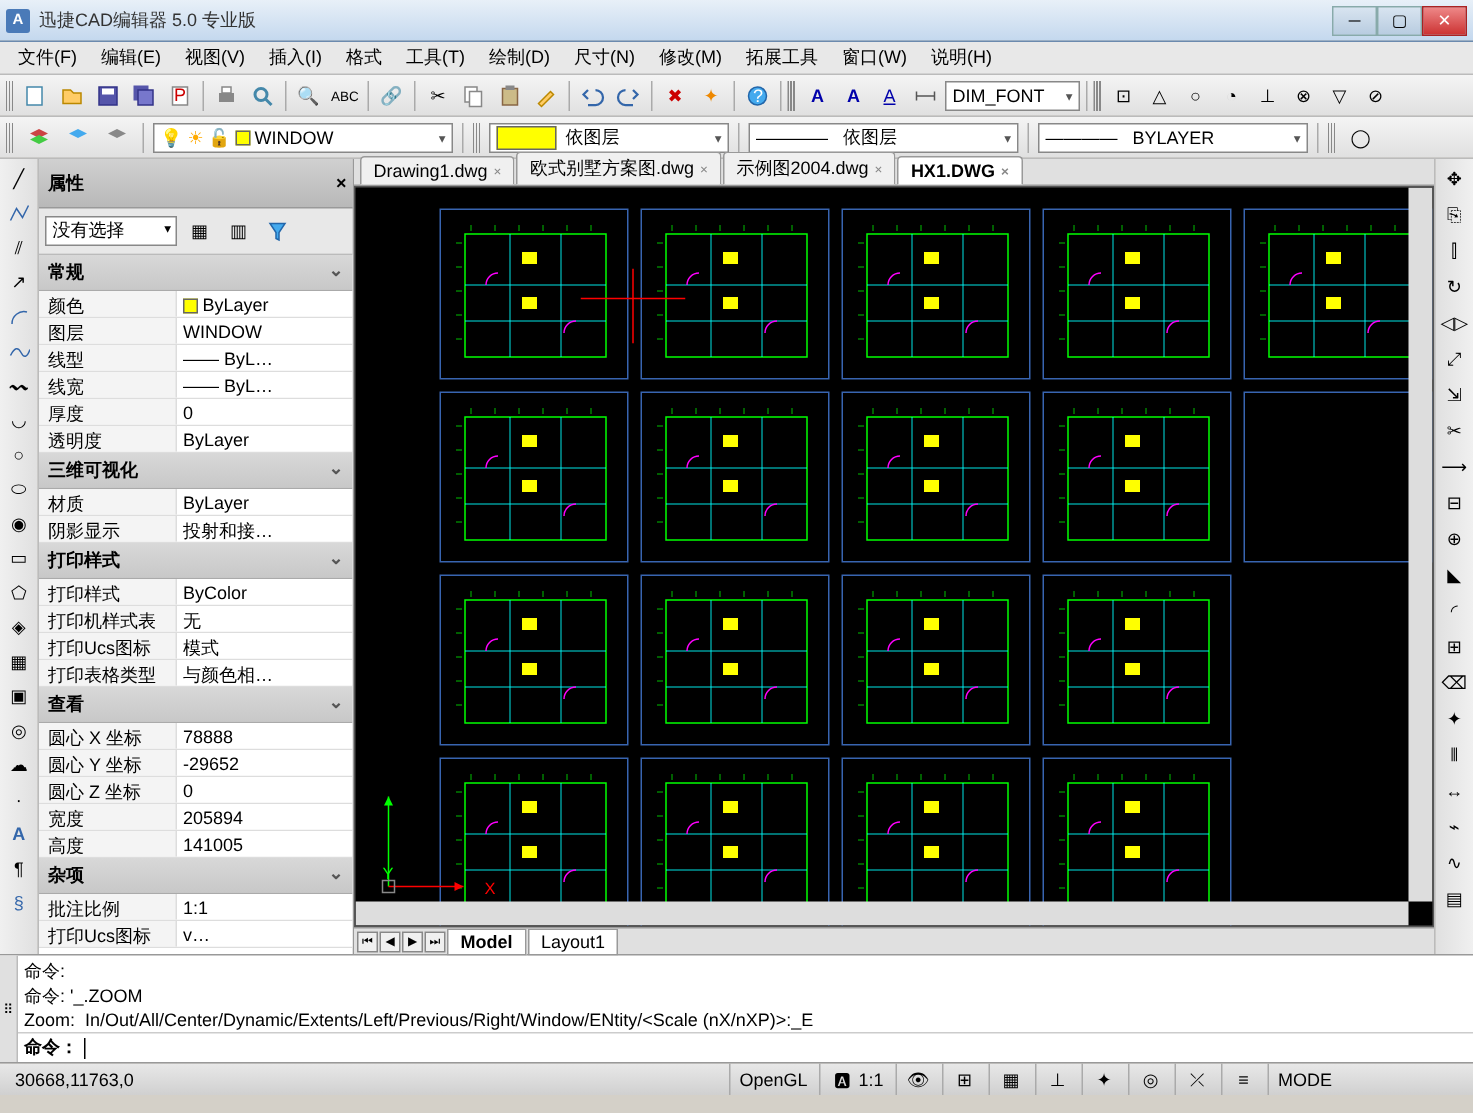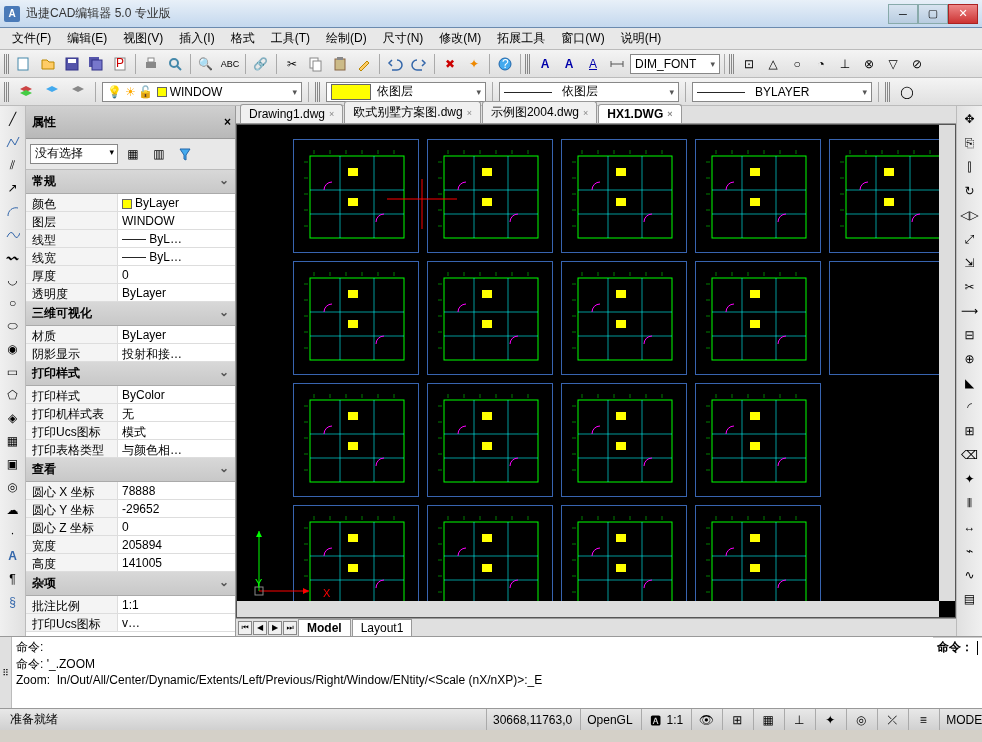--- a/index.html
+++ b/index.html
@@ -69,21 +69,21 @@
 .mt-tab { padding:1px 8px; background:#fff; border:1px solid #999; cursor:pointer; }
 .mt-tab.active { font-weight:bold; }
 .mt-rest { flex:1; }
 
 
 .rtool { width:26px; background:linear-gradient(90deg,#e0e0e0,#f0f0f0); display:flex; flex-direction:column; align-items:center; padding:2px 0; gap:2px; border-left:1px solid #bbb; }
 
 
 .cmd-area { height:72px; display:flex; border-top:1px solid #999; background:#fff; }
 .cmd-grip { width:12px; background:#e0e0e0; border-right:1px solid #bbb; display:flex; align-items:center; justify-content:center; font-size:9px; }
-.cmd-text { flex:1; display:flex; flex-direction:row; font-family:"Courier New",monospace; font-size:12px; }
+.cmd-text { flex:1; display:flex; flex-direction:column; font-family:"Courier New",monospace; font-size:12px; }
 .cmd-history { flex:1; padding:2px 4px; overflow:hidden; }
 .cmd-line { white-space:pre; }
 .cmd-input-row { height:20px; border-top:1px solid #ccc; display:flex; align-items:center; padding:0 4px; font-size:14px; }
 .cmd-input-row .cursor { display:inline-block; width:1px; height:14px; background:#000; margin-left:4px; animation:blink 1s infinite; }
 @keyframes blink { 50%{opacity:0} }
 
 
 .status-bar { height:22px; background:linear-gradient(#e8e8e8,#d0d0d0); display:flex; align-items:center; padding:0 4px; border-top:1px solid #999; gap:2px; font-size:11px; }
 .status-cell { padding:0 6px; border-left:1px solid #aaa; height:100%; display:flex; align-items:center; gap:3px; }
 .status-cell:first-child { border-left:none; flex:0 0 480px; }
@@ -916,21 +916,20 @@
       <div class="cmd-line">Zoom:  In/Out/All/Center/Dynamic/Extents/Left/Previous/Right/Window/ENtity/&lt;Scale (nX/nXP)&gt;:_E</div>
     </div>
     <div class="cmd-input-row">
       <span style="font-weight:bold">命令：</span>
         <span class="cursor"></span>
     </div>
   </div>
 </div>
 
 <div class="status-bar">
-  <div class="status-cell">准备就绪</div>
   <div class="status-cell">30668,11763,0</div>
   <div class="status-cell">OpenGL</div>
   <div class="status-cell">
       <span class="sb-icon">🅰</span>
       <span>1:1</span>
     </div>
   <div class="status-cell">
       <span class="sb-icon">👁</span>
     </div>
   <div class="status-cell">

